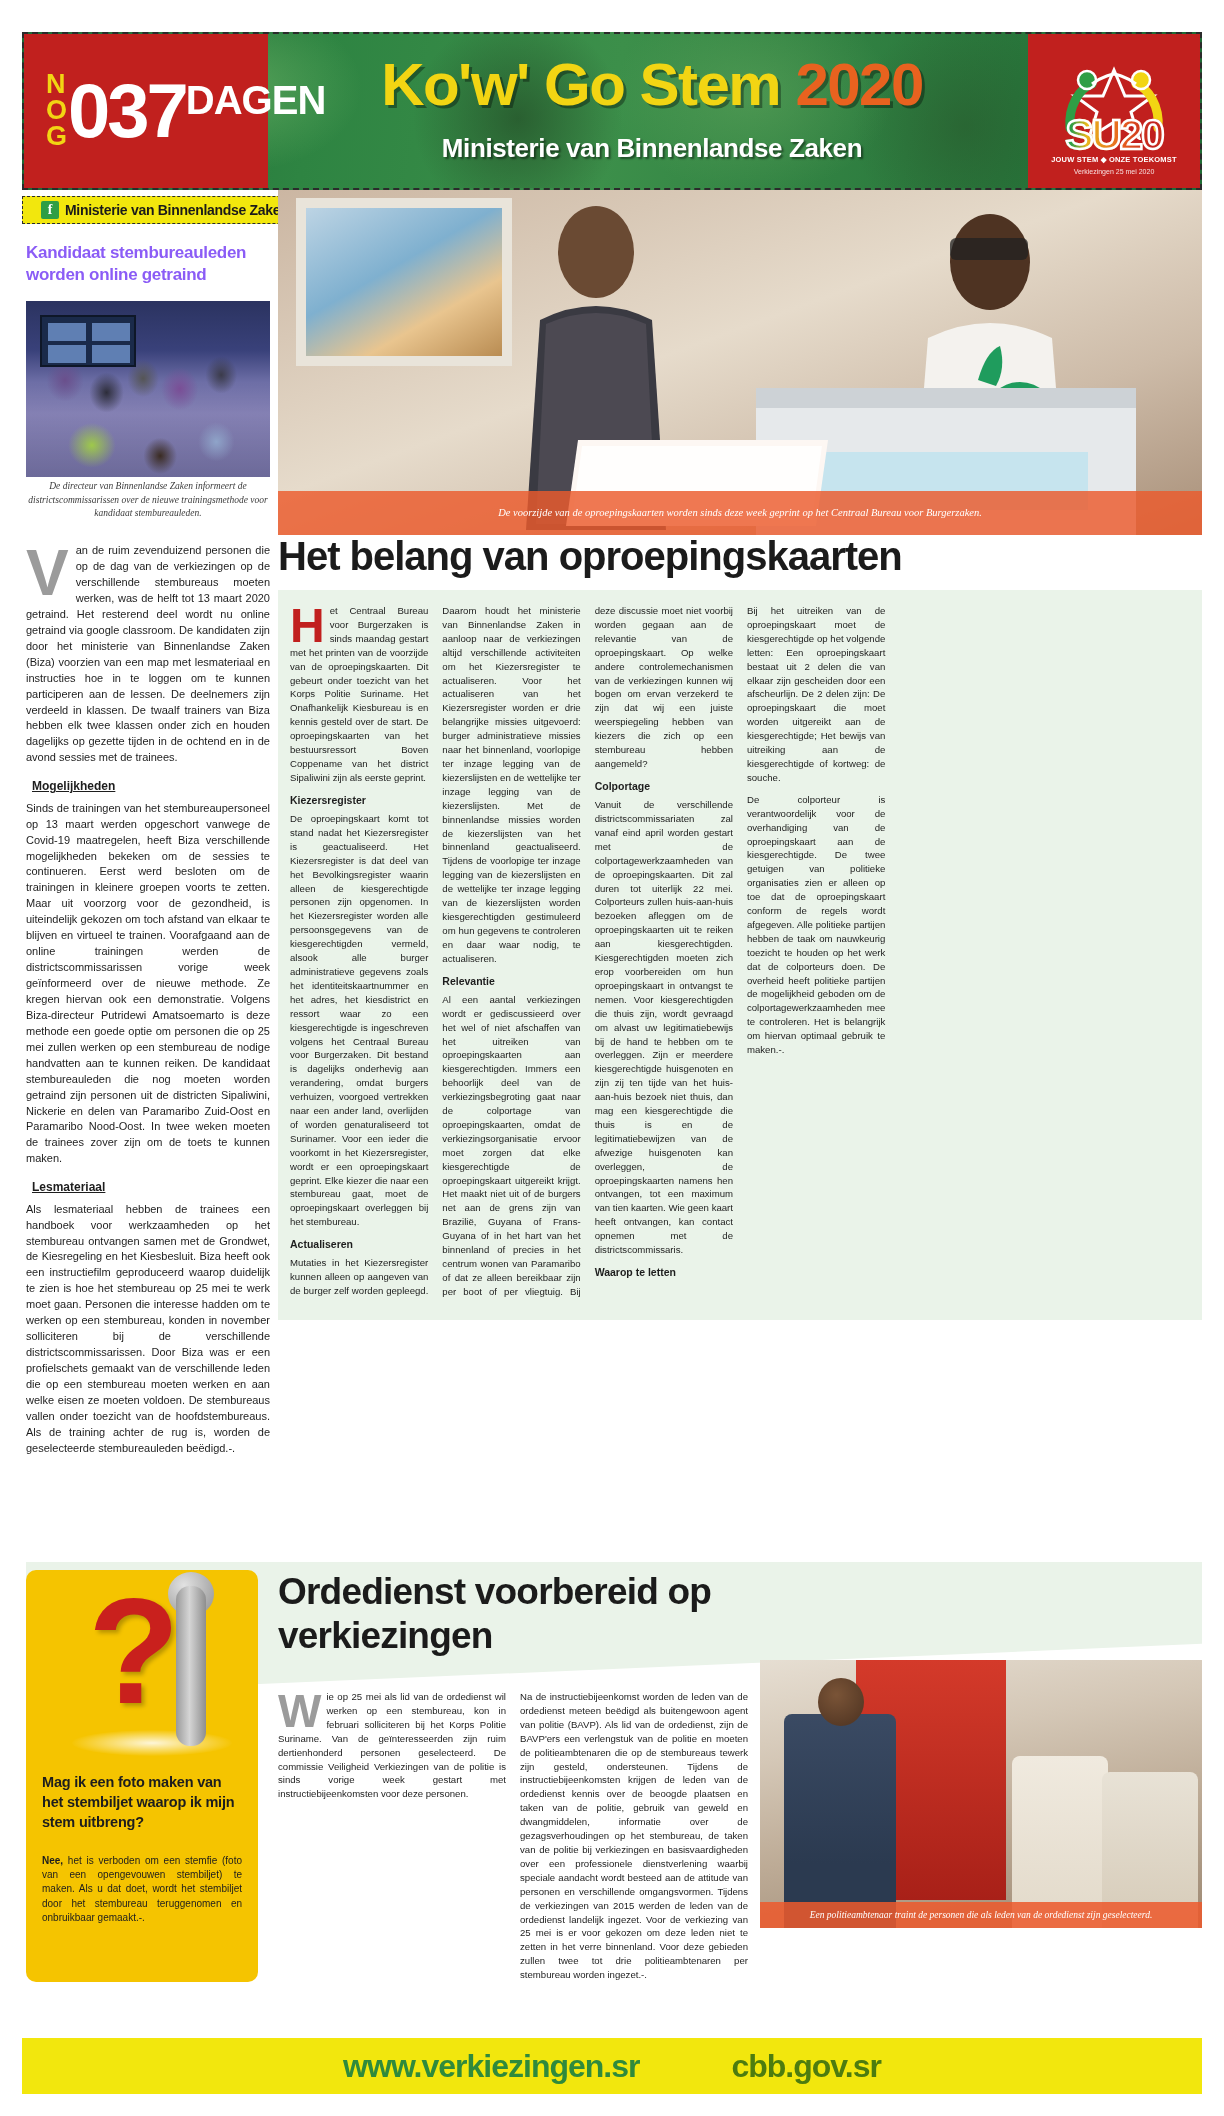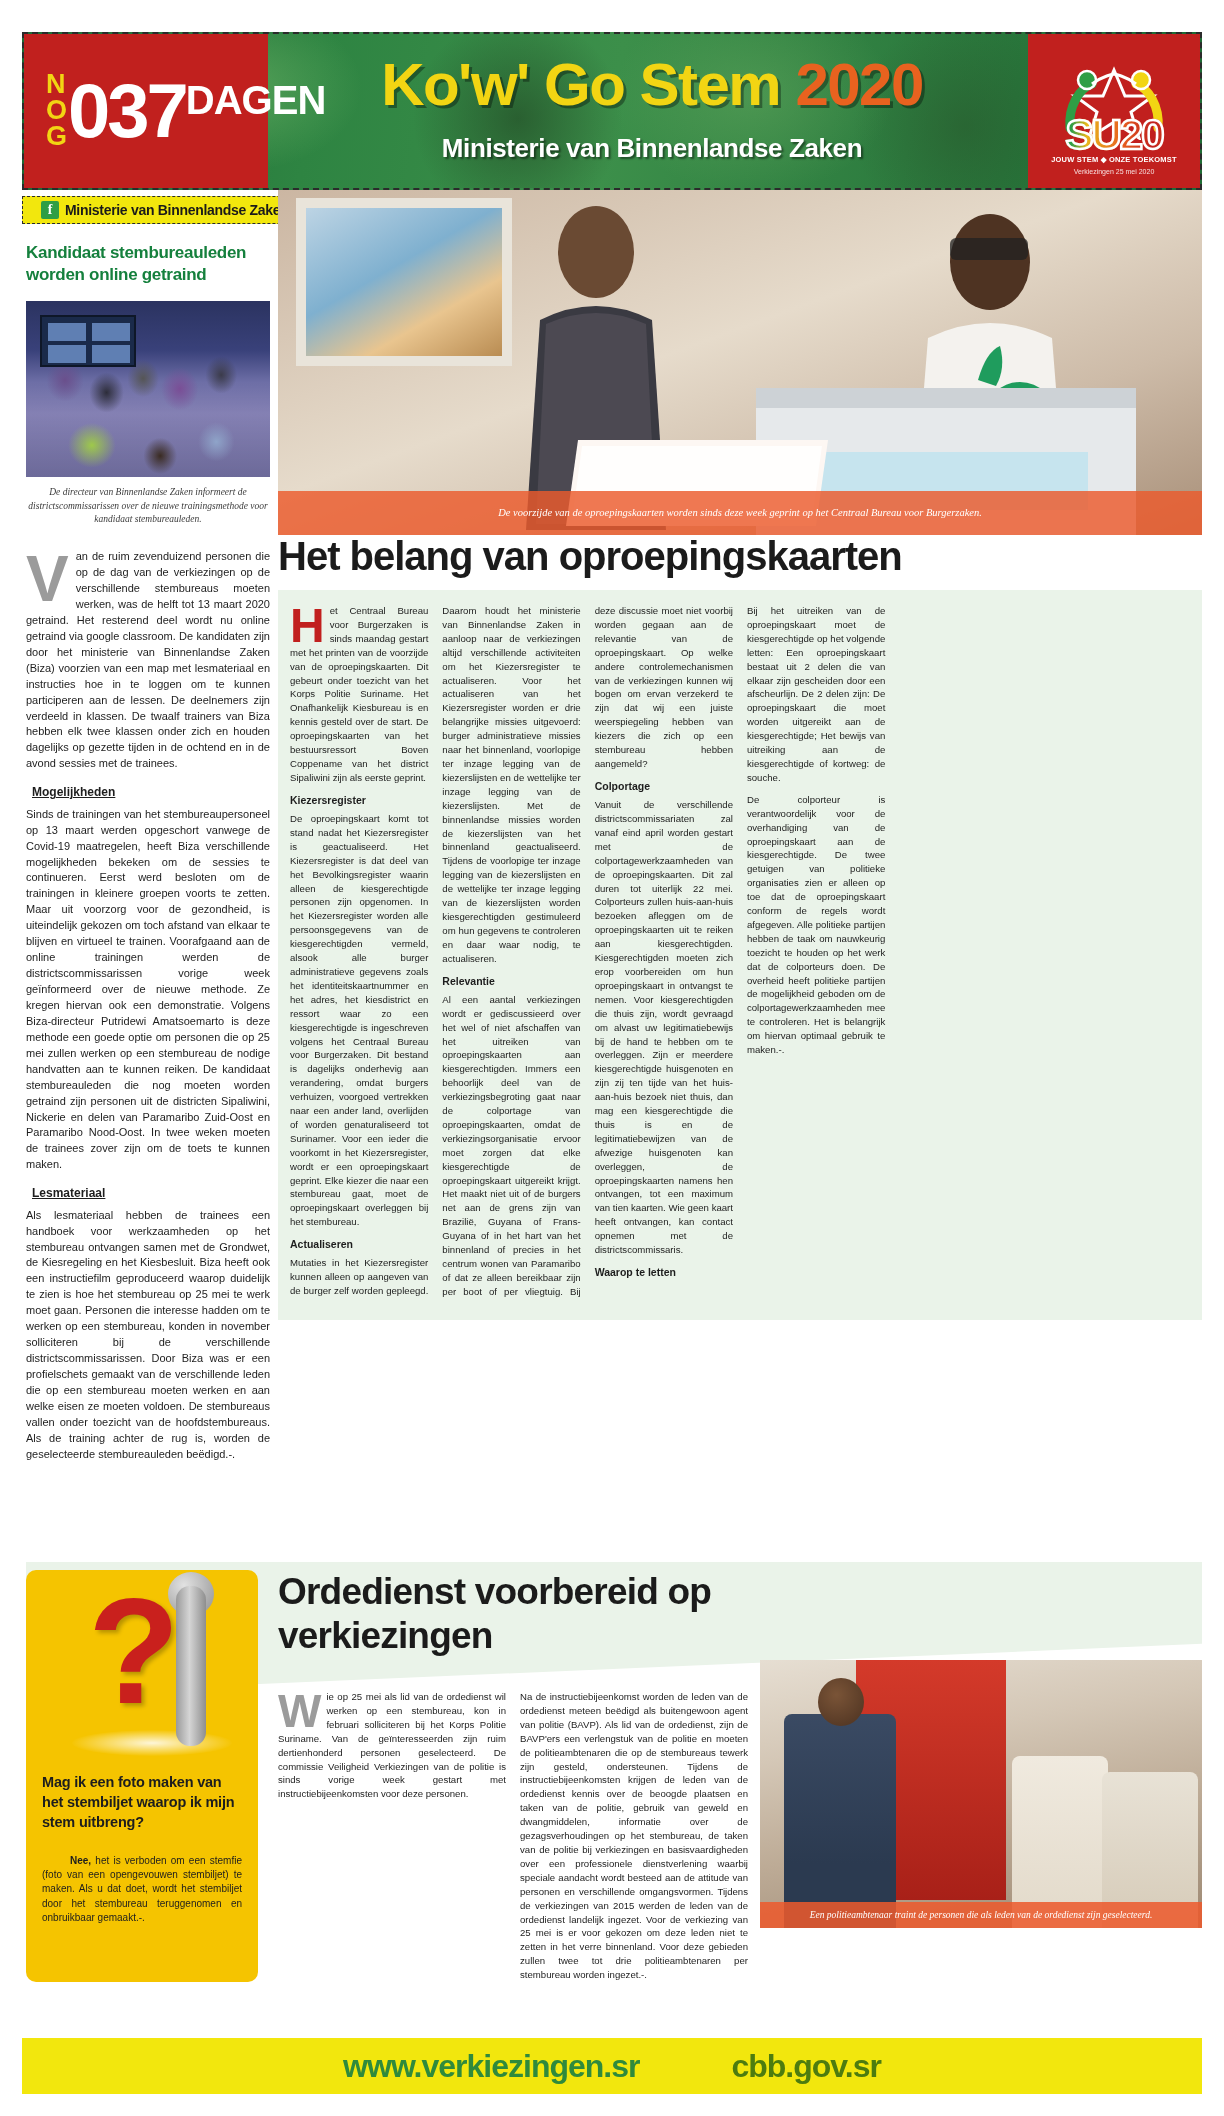--- a/index.html
+++ b/index.html
@@ -98,21 +98,21 @@
   .ib-phone { display:flex; align-items:center; margin-left:58px; }
   .ph-icon { color:#2f9e45; font-size:16px; transform: scaleX(-1); }
   .ib-phone span { margin-left:6px; }
   .ib-edition { position:absolute; left:735px; }
   .ib-edition .num { color:#c1201e; }
   .ib-date { position:absolute; right:14px; }
 
   
   .leftcol { position:absolute; left:26px; top:242px; width:244px; }
   .l-head {
-    font-size:17px; font-weight:bold; color:#15803d; line-height:1.32;
+    font-size:17px; font-weight:bold; color:#8b5cf6; line-height:1.32;
     letter-spacing:-.3px;
   }
   .l-photo {
     margin-top:14px; width:244px; height:176px;
     background:#4a4e7a; position:relative; overflow:hidden;
   }
   .l-photo::before {
     content:""; position:absolute; inset:0;
     background:
       linear-gradient(180deg,#2b3360 0%, #39417a 28%, #6d6ea6 46%, #8a86bb 64%, #7b78ae 100%);
@@ -131,21 +131,21 @@
       linear-gradient(0deg, rgba(0,0,0,.12), rgba(0,0,0,0) 55%);
   }
   .l-screen {
     position:absolute; left:14px; top:14px; width:96px; height:52px;
     background:#1a2a4a; border:2px solid #0e1728; z-index:2;
   }
   .l-screen i {
     position:absolute; background:#5f7fb3; display:block;
   }
   .l-cap {
-    margin-top:9px; font-size:9.5px; line-height:1.45; color:#3b3b3b;
+    margin-top:3px; font-size:9.5px; line-height:1.45; color:#3b3b3b;
     font-family:"Liberation Serif", serif; font-style:italic; text-align:center;
   }
   .dropcap {
     float:left; font-size:64px; line-height:.82; font-weight:bold;
     color:#9b9b9b; margin:4px 7px 0 0; font-family:"Liberation Sans", sans-serif;
   }
   .l-body { margin-top:22px; font-size:11px; line-height:1.45; text-align:justify; color:#1d1d1d; }
   .l-body p { margin-bottom:9px; }
   .l-sub {
     font-size:12px; font-weight:bold; color:#1d1d1d; margin:12px 6px 5px;text-decoration:underline;
@@ -230,21 +230,21 @@
     border-radius:50%;
   }
   .q-title {
     padding:6px 16px 0; font-size:14.5px; font-weight:bold; color:#1d1d1d;
     line-height:1.38; letter-spacing:-.2px;
   }
   .q-ans {
     padding:22px 16px 0; font-size:10px; line-height:1.42; color:#1d1d1d;
     text-align:justify;
   }
-  .q-ans b { font-weight:bold;margin-left:28px; }
+  .q-ans b { font-weight:bold; }
 
   .art2-cols {
     position:absolute; left:278px; top:1690px; width:228px; height:252px;
   }
   .art2-cols2 { position:absolute; left:520px; top:1690px; width:228px; height:252px; }
   .col-text { font-size:9.6px; line-height:1.45; text-align:justify; color:#1d1d1d; }
   .col-text p { margin-bottom:8px; }
   .dropcap-w {
     float:left; font-size:46px; line-height:.82; font-weight:bold;
     color:#9b9b9b; margin:3px 5px 0 0;

